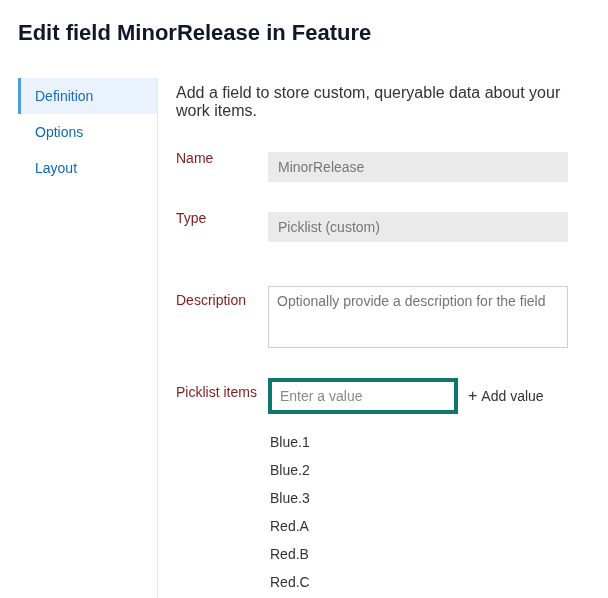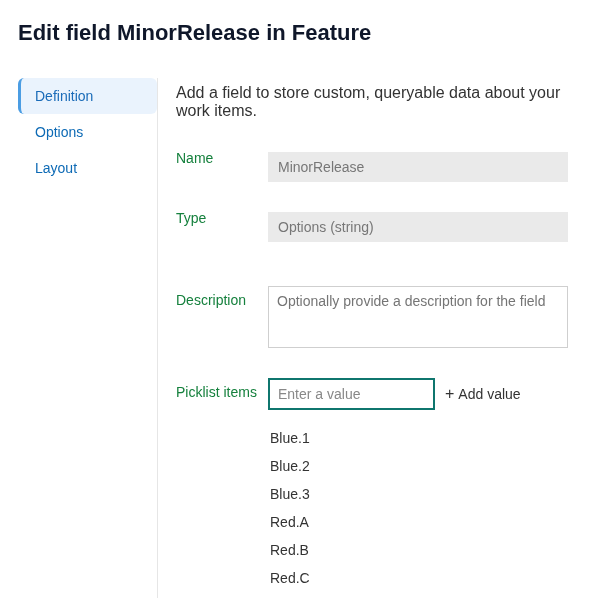--- a/index.html
+++ b/index.html
@@ -23,21 +23,20 @@
     width: 140px;
     flex-shrink: 0;
     border-right: 1px solid #e6e6e6;
   }
   .tab {
     padding: 10px 14px;
     font-size: 14px;
     cursor: pointer;
     border-left: 3px solid transparent;
     color: #555;
-    border-radius: 6px;
   }
   .tab.active {
     background: #eaf3fd;
     border-left: 3px solid #4b9de3;
     color: #1a6bb8;
   }
   .tab.other { color: #0d6ab5; }
   .content {
     flex: 1;
     padding: 6px 6px 0 18px;
@@ -48,21 +47,21 @@
     font-size: 16px;
   }
   .row {
     display: flex;
     align-items: flex-start;
     margin-bottom: 22px;
   }
   .label {
     width: 92px;
     flex-shrink: 0;
-    color: #15803d;
+    color: #7f1d1d;
     padding-top: 6px;
     font-size: 14px;
   }
   .ro-input {
     background: #eaeaea;
     color: #777;
     padding: 7px 10px;
     width: 300px;
     font-size: 14px;
     border: none;
@@ -77,23 +76,23 @@
     font-size: 14px;
     resize: none;
     font-family: inherit;
   }
   .pick-row {
     display: flex;
     align-items: center;
     gap: 10px;
   }
   .pick-input {
-    border: 2px solid #0f766e;
+    border: 4px solid #0f766e;
     padding: 6px 8px;
-    width: 167px;
+    width: 190px;
     font-size: 14px;
     color: #555;
     font-family: inherit;
   }
   .pick-input::placeholder { color: #888; }
   .add-val {
     display: inline-flex;
     align-items: center;
     gap: 4px;
     color: #333;
@@ -132,21 +131,21 @@
     <div class="content">
       <div class="intro">Add a field to store custom, queryable data about your work items.</div>
 
       <div class="row">
         <div class="label">Name</div>
         <div class="ro-input">MinorRelease</div>
       </div>
 
       <div class="row">
         <div class="label">Type</div>
-        <div class="ro-input">Options (string)</div>
+        <div class="ro-input">Picklist (custom)</div>
       </div>
 
       <div class="row" style="margin-top:44px;">
         <div class="label">Description</div>
         <textarea class="desc-area" placeholder="Optionally provide a description for the field" style=""></textarea>
       </div>
 
       <div class="row" style="margin-top:30px;">
         <div class="label">Picklist items</div>
         <div style="flex:1;">

